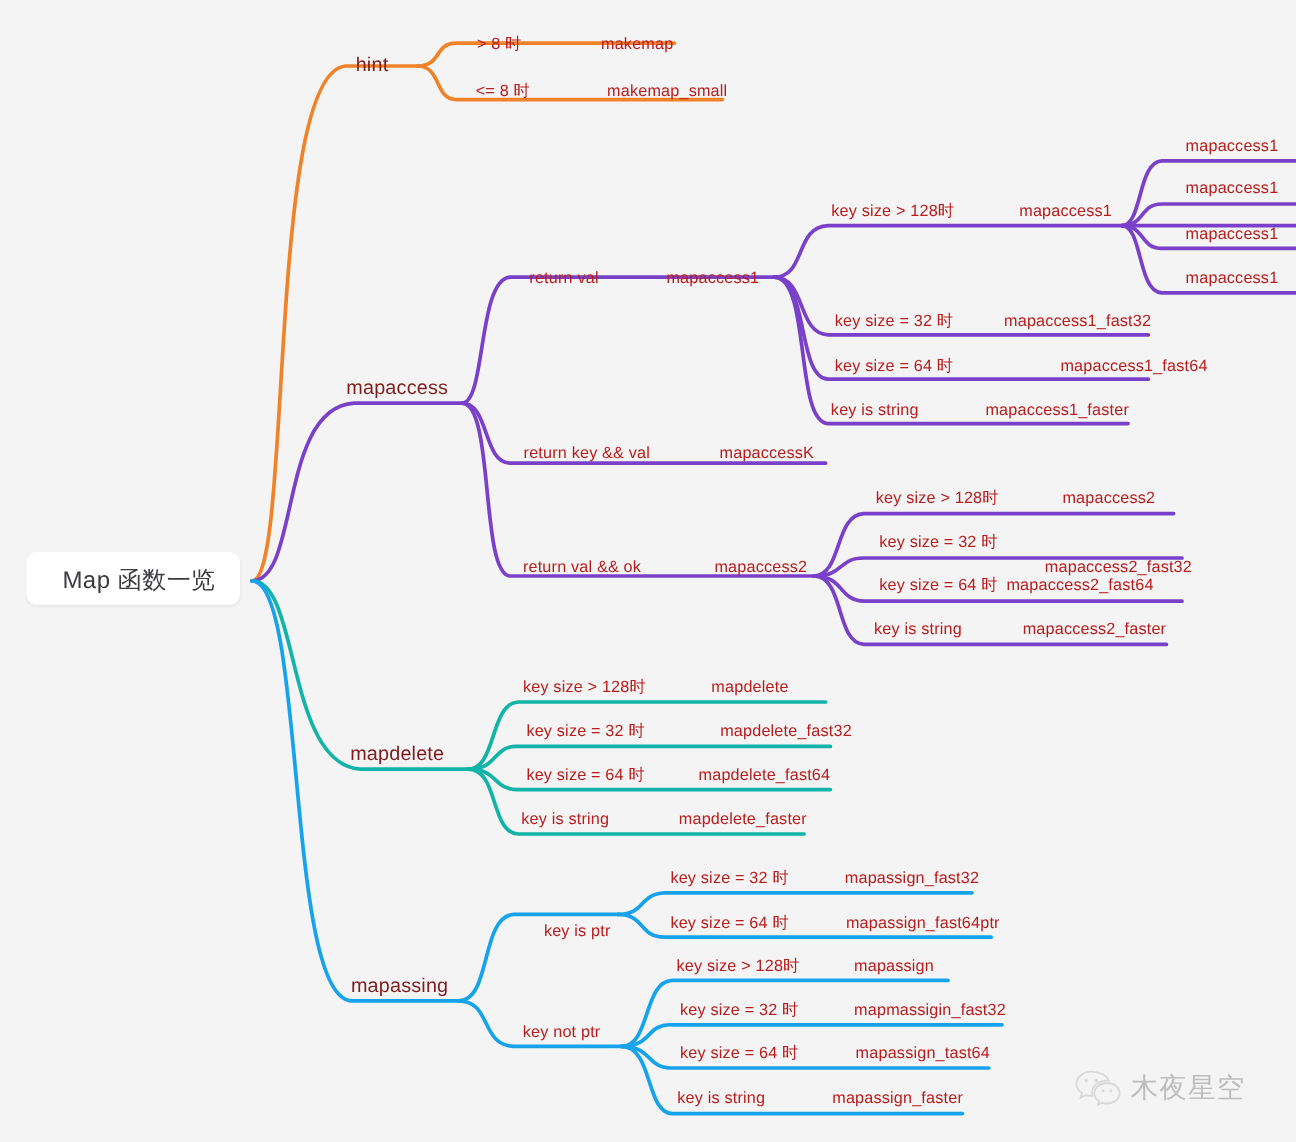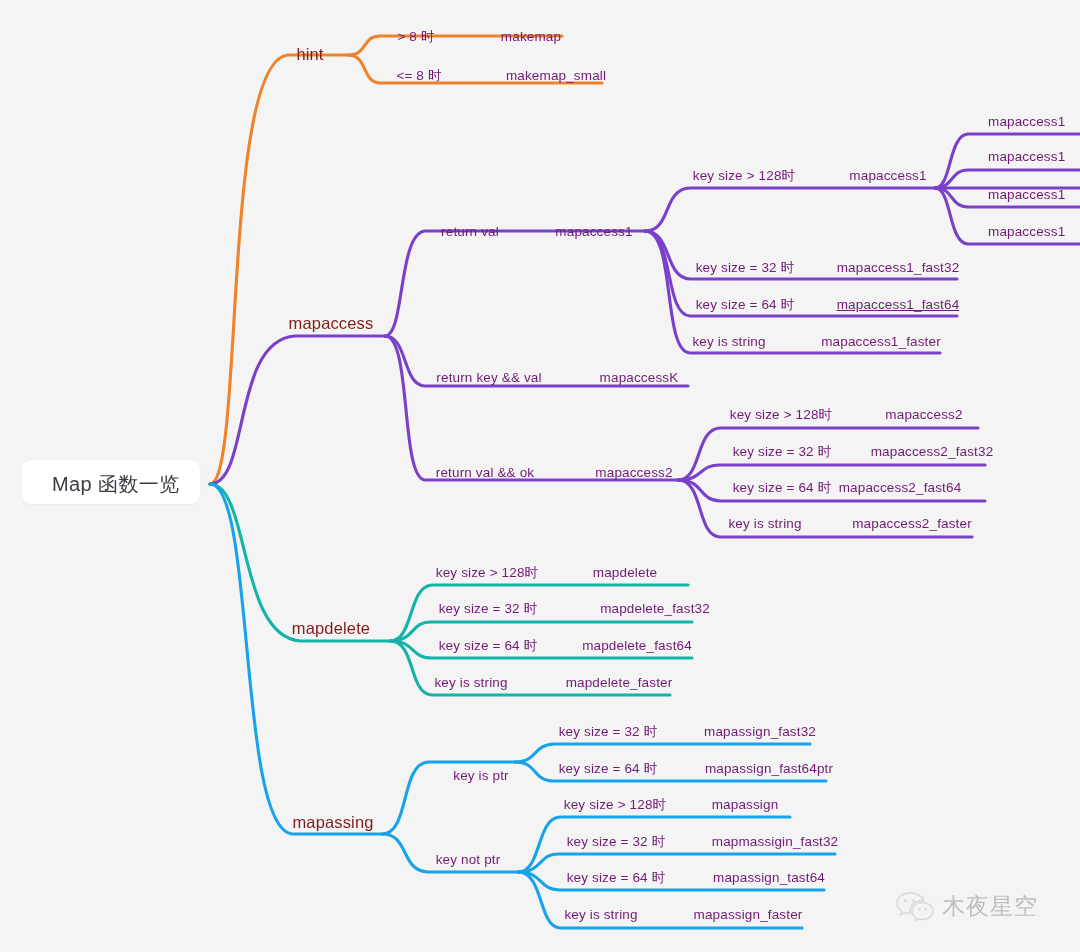--- a/index.html
+++ b/index.html
@@ -46,21 +46,21 @@
     border-radius: 9px;
     color: #3b3b42;
     font-size: 20px;
     line-height: 31px;
     letter-spacing: 0.4px;
     box-shadow: 0 1px 2px rgba(0,0,0,0.05);
   }
   .node-label {
     position: absolute;
     white-space: nowrap;
-    color: #701a75;
+    color: #b91c1c;
     font-size: 13.5px;
     line-height: 1;
     letter-spacing: 0.15px;
   }
   .node-label.big {
     font-size: 16.5px;
     color: #7f1d1d;
   }
   .node-label.ctr {
     transform: translateX(-50%);
@@ -161,36 +161,36 @@
 
   <div class="node-label" style="left:988px; top:115px;">mapaccess1</div>
   <div class="node-label" style="left:988px; top:150px;">mapaccess1</div>
   <div class="node-label" style="left:988px; top:188px;">mapaccess1</div>
   <div class="node-label" style="left:988px; top:225px;">mapaccess1</div>
 
   <div class="node-label ctr" style="left:745px; top:261px;">key size = 32 时</div>
   <div class="node-label ctr" style="left:898px; top:261px;">mapaccess1_fast32</div>
 
   <div class="node-label ctr" style="left:745px; top:298px;">key size = 64 时</div>
-  <div class="node-label ctr" style="left:898px; top:298px;text-decoration:underline;">mapaccess1_fast64</div>
+  <div class="node-label ctr" style="left:945px; top:298px;">mapaccess1_fast64</div>
 
   <div class="node-label ctr" style="left:729px; top:335px;">key is string</div>
   <div class="node-label ctr" style="left:881px; top:335px;">mapaccess1_faster</div>
 
   <div class="node-label ctr" style="left:489px; top:371px;">return key &amp;&amp; val</div>
   <div class="node-label ctr" style="left:639px; top:371px;">mapaccessK</div>
 
   <div class="node-label ctr" style="left:485px; top:466px;">return val &amp;&amp; ok</div>
   <div class="node-label ctr" style="left:634px; top:466px;">mapaccess2</div>
 
   <div class="node-label ctr" style="left:781px; top:408px;">key size &gt; 128时</div>
   <div class="node-label ctr" style="left:924px; top:408px;">mapaccess2</div>
 
   <div class="node-label ctr" style="left:782px; top:445px;">key size = 32 时</div>
-  <div class="node-label ctr" style="left:932px; top:445px;">mapaccess2_fast32</div>
+  <div class="node-label ctr" style="left:932px; top:466px;">mapaccess2_fast32</div>
 
   <div class="node-label ctr" style="left:782px; top:481px;">key size = 64 时</div>
   <div class="node-label ctr" style="left:900px; top:481px;">mapaccess2_fast64</div>
 
   <div class="node-label ctr" style="left:765px; top:517px;">key is string</div>
   <div class="node-label ctr" style="left:912px; top:517px;">mapaccess2_faster</div>
 
   <div class="node-label big ctr" style="left:331px; top:620px;">mapdelete</div>
 
   <div class="node-label ctr" style="left:487px; top:566px;">key size &gt; 128时</div>

